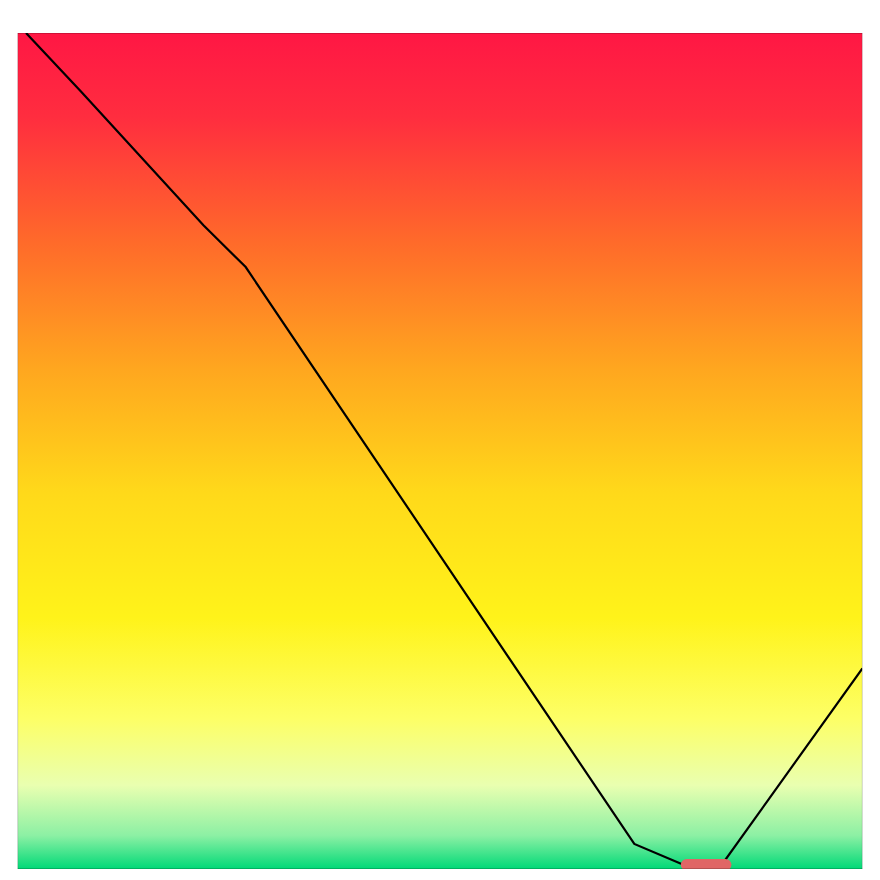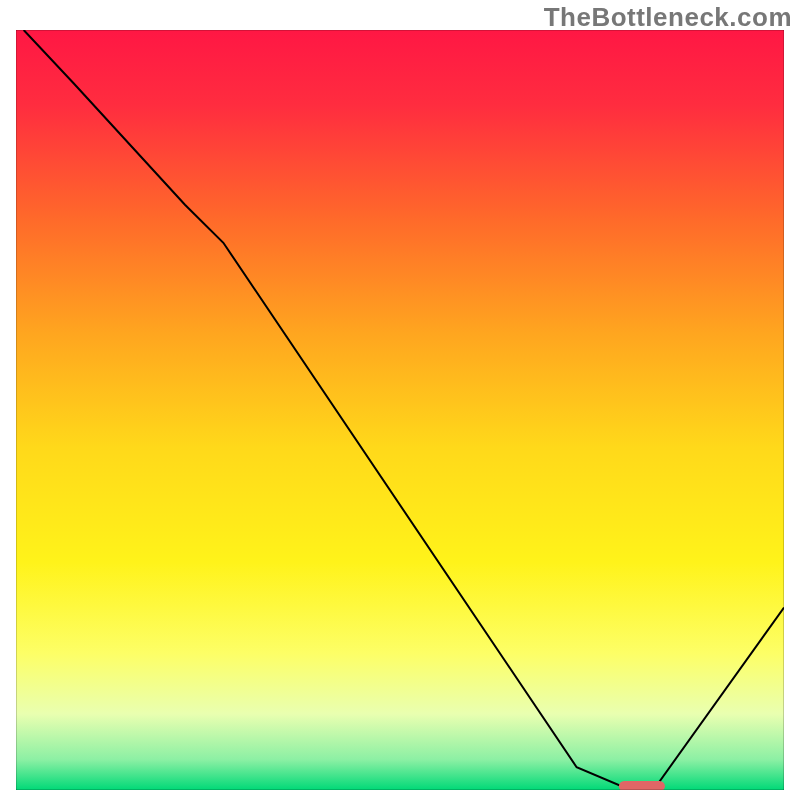--- a/index.html
+++ b/index.html
@@ -33,21 +33,20 @@
     left: 16px;
     width: 768px;
     height: 760px;
   }
 </style>
 </head>
 <body>
 
 <div class="chart-container">
 
-  <div class="watermark">TheBottleneck.com</div>
 
   <svg class="plot" viewBox="0 0 100 100" preserveAspectRatio="none">
 
     <defs>
       <linearGradient id="bg-grad" x1="0" y1="0" x2="0" y2="1">
       <stop offset="0.00%" stop-color="#ff1744"></stop>
           <stop offset="10.00%" stop-color="#ff2d3f"></stop>
           <stop offset="25.00%" stop-color="#ff6a2a"></stop>
           <stop offset="40.00%" stop-color="#ffa61f"></stop>
           <stop offset="55.00%" stop-color="#ffd91a"></stop>

